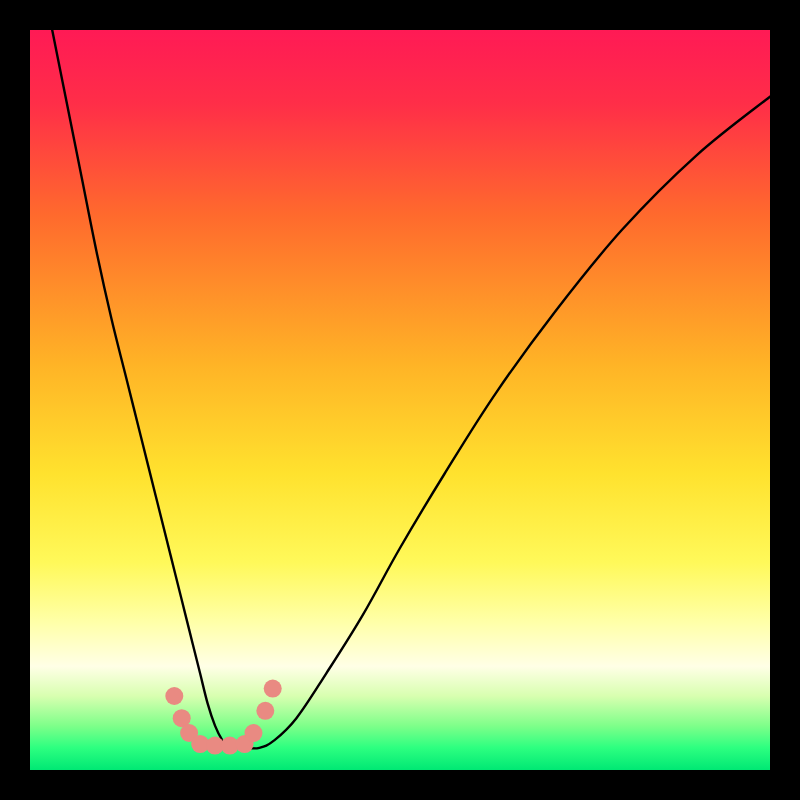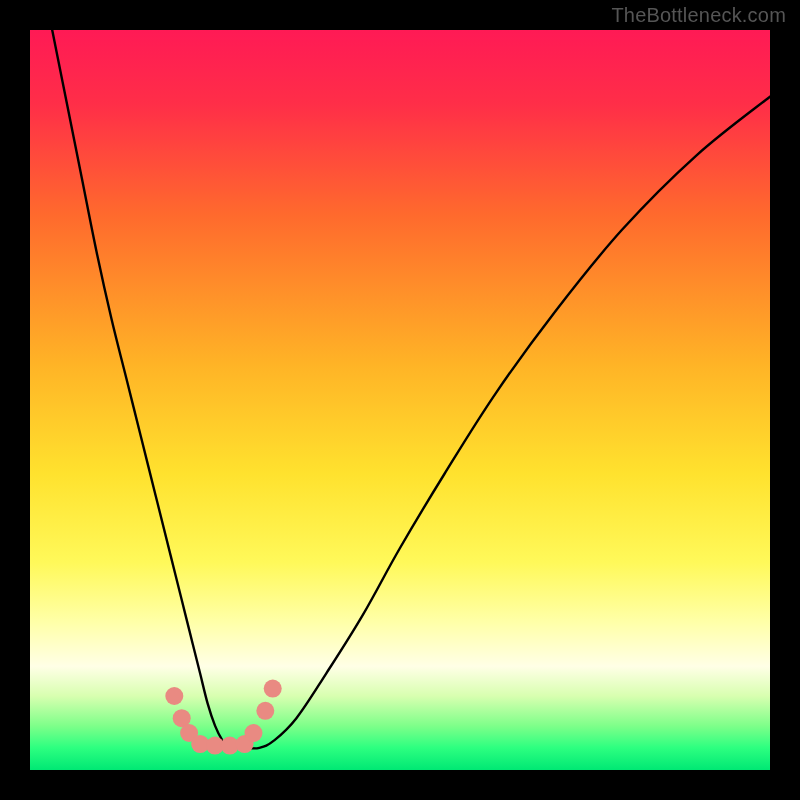--- a/index.html
+++ b/index.html
@@ -30,21 +30,20 @@
   svg {
     position: absolute;
     top: 0;
     left: 0;
   }
 </style>
 </head>
 <body>
 
 <div class="stage">
-  <div class="watermark">TheBottleneck.com</div>
 
   <svg id="chart-svg" width="800" height="800" viewBox="0 0 800 800">
     <defs>
       <linearGradient id="bg-grad" x1="0" y1="0" x2="0" y2="1">
           <stop offset="0%" stop-color="#ff1a55"></stop>
           <stop offset="10%" stop-color="#ff2e48"></stop>
           <stop offset="25%" stop-color="#ff6a2d"></stop>
           <stop offset="45%" stop-color="#ffb326"></stop>
           <stop offset="60%" stop-color="#ffe22e"></stop>
           <stop offset="72%" stop-color="#fff95a"></stop>

